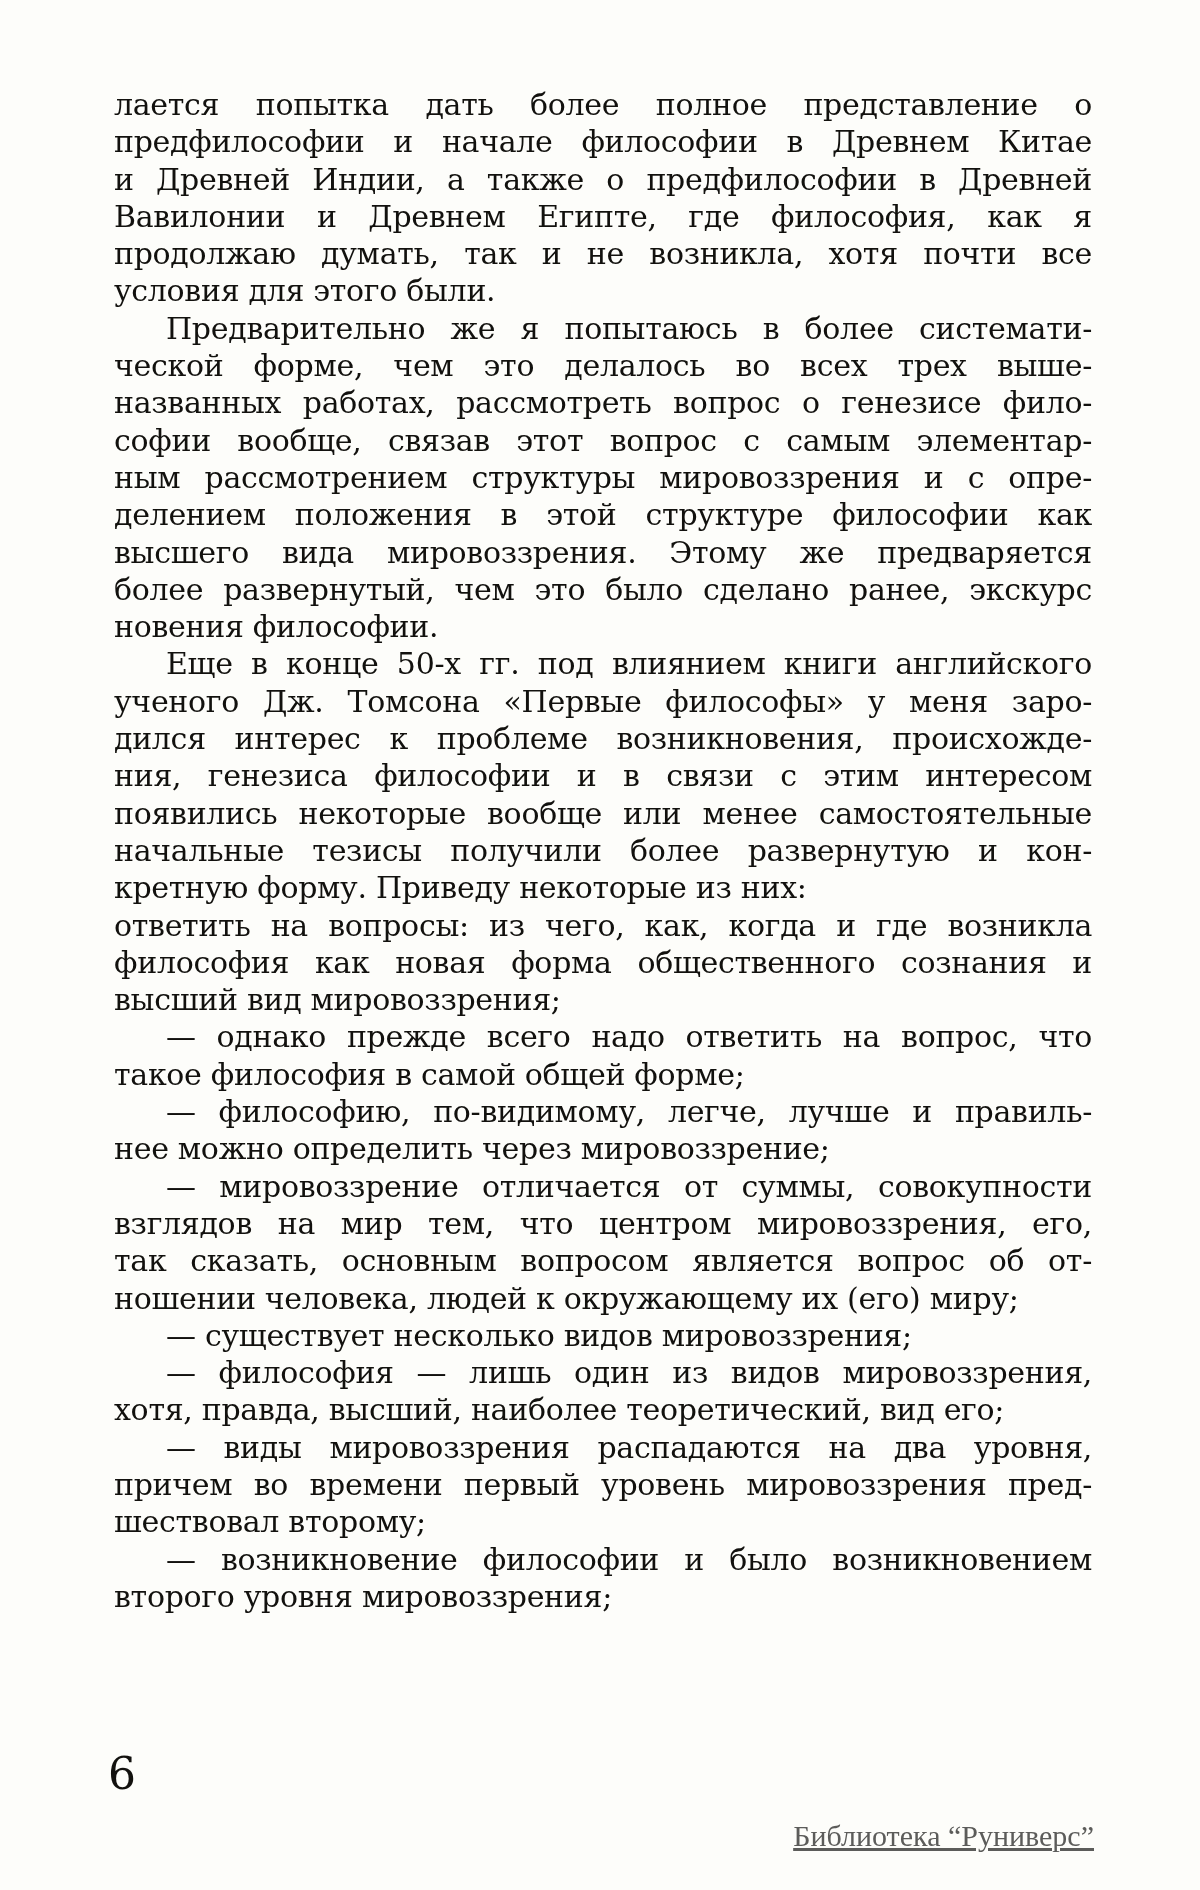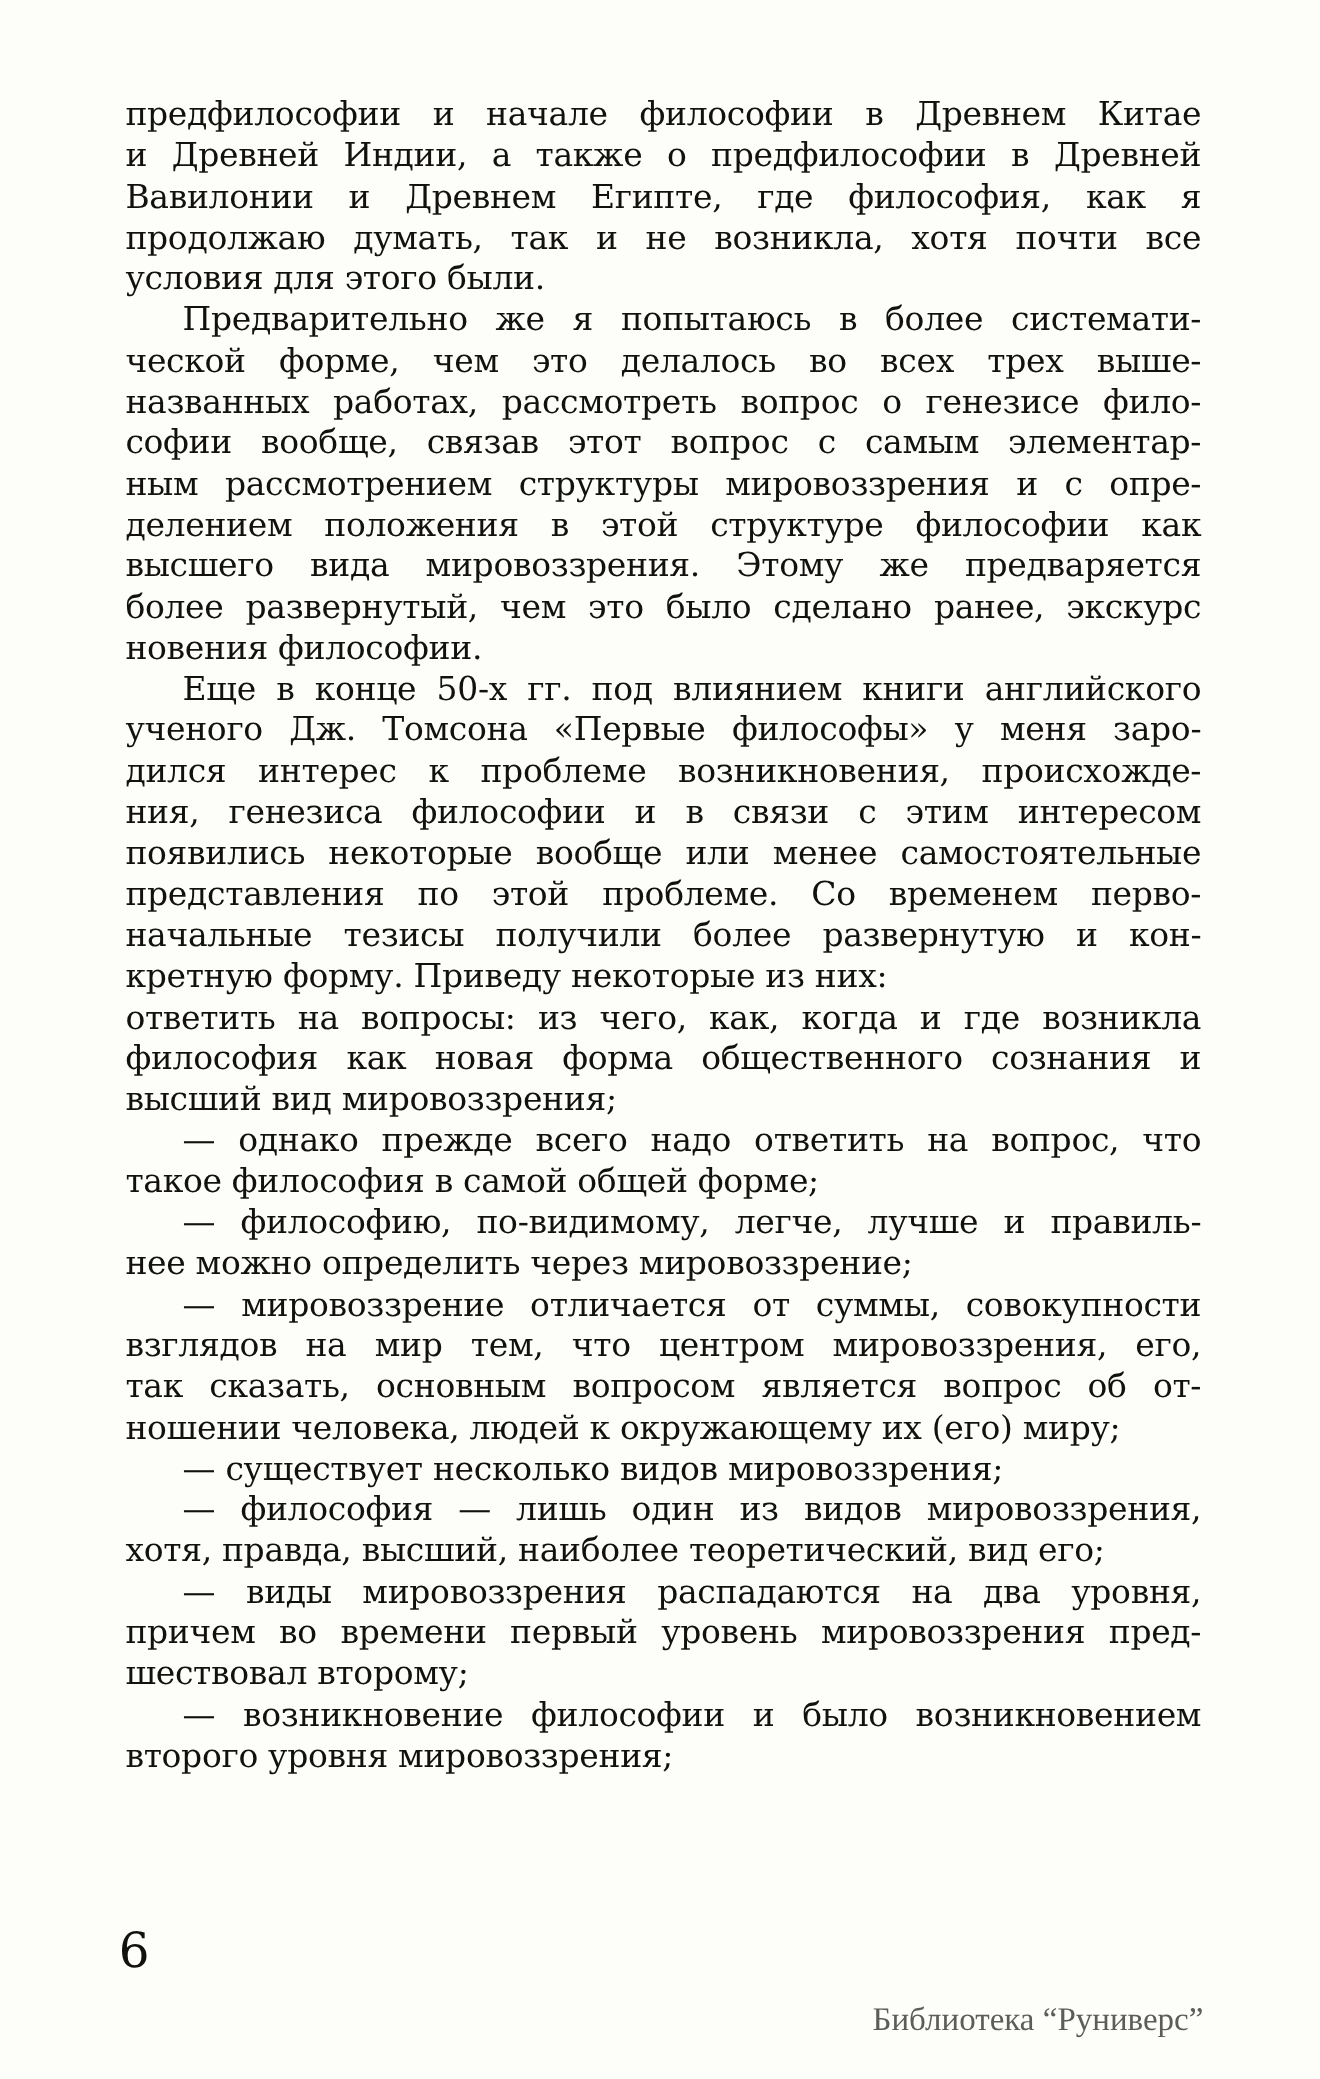--- a/index.html
+++ b/index.html
@@ -56,40 +56,40 @@
     font-size: 30px;
     line-height: 1.1;
     font-family: "Liberation Serif", serif;
   }
 </style>
 </head>
 <body style="background: rgb(253, 253, 250);">
 
 <div id="page">
   <div id="text-block" style="color: rgb(18, 17, 14);">
+      <div class="line">лается попытка дать более полное представление о</div>
       <div class="line">предфилософии и начале философии в Древнем Китае</div>
       <div class="line">и Древней Индии, а также о предфилософии в Древней</div>
       <div class="line">Вавилонии и Древнем Египте, где философия, как я</div>
       <div class="line">продолжаю думать, так и не возникла, хотя почти все</div>
       <div class="line last">условия для этого были.</div>
       <div class="line ind">Предварительно же я попытаюсь в более системати-</div>
       <div class="line">ческой форме, чем это делалось во всех трех выше-</div>
       <div class="line">названных работах, рассмотреть вопрос о генезисе фило-</div>
       <div class="line">софии вообще, связав этот вопрос с самым элементар-</div>
       <div class="line">ным рассмотрением структуры мировоззрения и с опре-</div>
       <div class="line">делением положения в этой структуре философии как</div>
       <div class="line">высшего вида мировоззрения. Этому же предваряется</div>
       <div class="line">более развернутый, чем это было сделано ранее, экскурс</div>
       <div class="line last">новения философии.</div>
       <div class="line ind">Еще в конце 50-х гг. под влиянием книги английского</div>
       <div class="line">ученого Дж. Томсона «Первые философы» у меня заро-</div>
       <div class="line">дился интерес к проблеме возникновения, происхожде-</div>
       <div class="line">ния, генезиса философии и в связи с этим интересом</div>
       <div class="line">появились некоторые вообще или менее самостоятельные</div>
-      <div class="line">представления по этой проблеме. Со временем перво-</div>
       <div class="line">начальные тезисы получили более развернутую и кон-</div>
       <div class="line last">кретную форму. Приведу некоторые из них:</div>
       <div class="line">ответить на вопросы: из чего, как, когда и где возникла</div>
       <div class="line">философия как новая форма общественного сознания и</div>
       <div class="line last">высший вид мировоззрения;</div>
       <div class="line ind">— однако прежде всего надо ответить на вопрос, что</div>
       <div class="line last">такое философия в самой общей форме;</div>
       <div class="line ind">— философию, по-видимому, легче, лучше и правиль-</div>
       <div class="line last">нее можно определить через мировоззрение;</div>
       <div class="line ind">— мировоззрение отличается от суммы, совокупности</div>
@@ -99,14 +99,14 @@
       <div class="line ind last">— существует несколько видов мировоззрения;</div>
       <div class="line ind">— философия — лишь один из видов мировоззрения,</div>
       <div class="line last">хотя, правда, высший, наиболее теоретический, вид его;</div>
       <div class="line ind">— виды мировоззрения распадаются на два уровня,</div>
       <div class="line">причем во времени первый уровень мировоззрения пред-</div>
       <div class="line last">шествовал второму;</div>
       <div class="line ind">— возникновение философии и было возникновением</div>
       <div class="line last">второго уровня мировоззрения;</div>
     </div>
   <div id="page-number" style="color: rgb(18, 17, 14);">6</div>
-  <div id="watermark" style="color: rgb(92, 92, 90);">Библиотека “Руниверс”</div>
+  <div id="watermark" style="color: rgb(92, 92, 90); text-decoration: underline;">Библиотека “Руниверс”</div>
 </div>
 
 </body></html>

